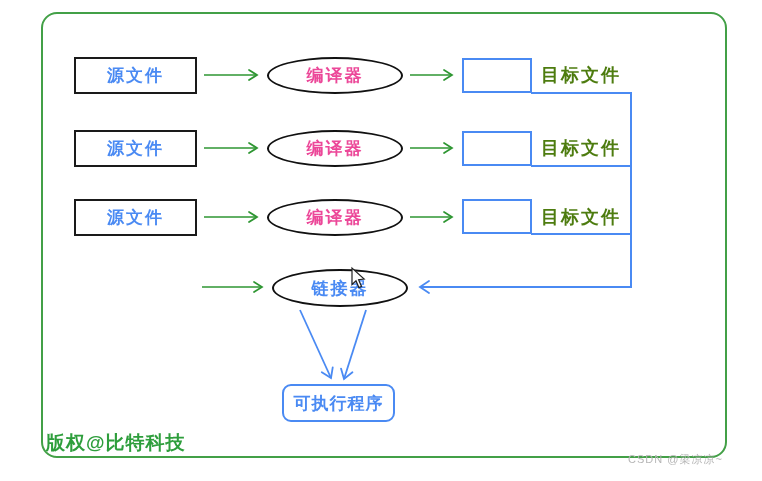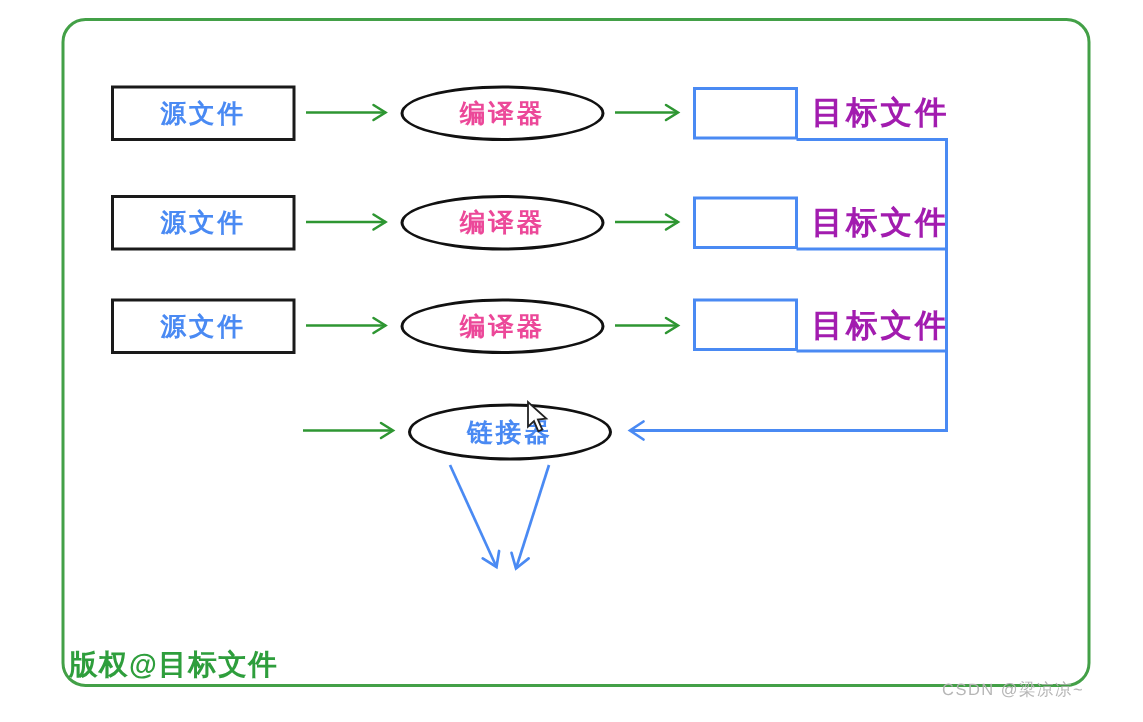--- a/index.html
+++ b/index.html
@@ -21,21 +21,21 @@
     border:2px solid #111;border-radius:50%;background:#fff;
     display:flex;align-items:center;justify-content:center;
     font-size:17px;font-weight:bold;letter-spacing:2px;
   }
   .ellipse.black-text{color:#ec4899;}
   .ellipse.blue-text{color:#4a8af3;}
   .box-blue{
     border:2px solid #4a8af3;background:#fff;
   }
   .label-blue{
-    color:#a21caf;font-size:21px;font-weight:bold;letter-spacing:2px;
+    color:#4d7c0f;font-size:18px;font-weight:bold;letter-spacing:2px;
     display:flex;align-items:center;
   }
   .exec-box{
     border:2px solid #4a8af3;border-radius:9px;background:#fff;
     display:flex;align-items:center;justify-content:center;
     font-size:17px;font-weight:bold;color:#4a8af3;letter-spacing:1px;
   }
   .green-text{
     color:#2e9e3c;font-size:19px;font-weight:bold;letter-spacing:1px;
   }
@@ -75,22 +75,25 @@
   <div class="abs ellipse black-text" style="left:267px;top:199px;width:136px;height:37px;">
     <span>编译器</span>
   </div>
   <div class="abs box-blue" style="left:462px;top:199px;width:70px;height:35px;"></div>
   <div class="abs label-blue" style="left:541px;top:206px;height:22px;">目标文件</div>
 
   <div class="abs ellipse blue-text" style="left:272px;top:269px;width:136px;height:38px;">
     <span>链接器</span>
   </div>
 
+  <div class="abs exec-box" style="left:282px;top:384px;width:113px;height:38px;">
+    <span>可执行程序</span>
+  </div>
 
-  <div class="abs green-text" style="left:46px;top:430px;">版权@目标文件</div>
+  <div class="abs green-text" style="left:46px;top:430px;">版权@比特科技</div>
   <div class="abs watermark" style="left:628px;top:452px;">CSDN @梁凉凉~</div>
 
   <svg class="overlay" width="762" height="481" viewBox="0 0 762 481">
     <defs>
       <marker id="mg" markerWidth="16" markerHeight="16" refX="10" refY="7" orient="auto" markerUnits="userSpaceOnUse">
         <path d="M2,2 L10,7 L2,12" fill="none" stroke="#2e9632" stroke-width="1.7" stroke-linecap="round"></path>
       </marker>
       <marker id="mb" markerWidth="18" markerHeight="18" refX="11" refY="8" orient="auto" markerUnits="userSpaceOnUse">
         <path d="M2,2 L11,8 L2,14" fill="none" stroke="#4a8af3" stroke-width="1.8" stroke-linecap="round"></path>
       </marker>

